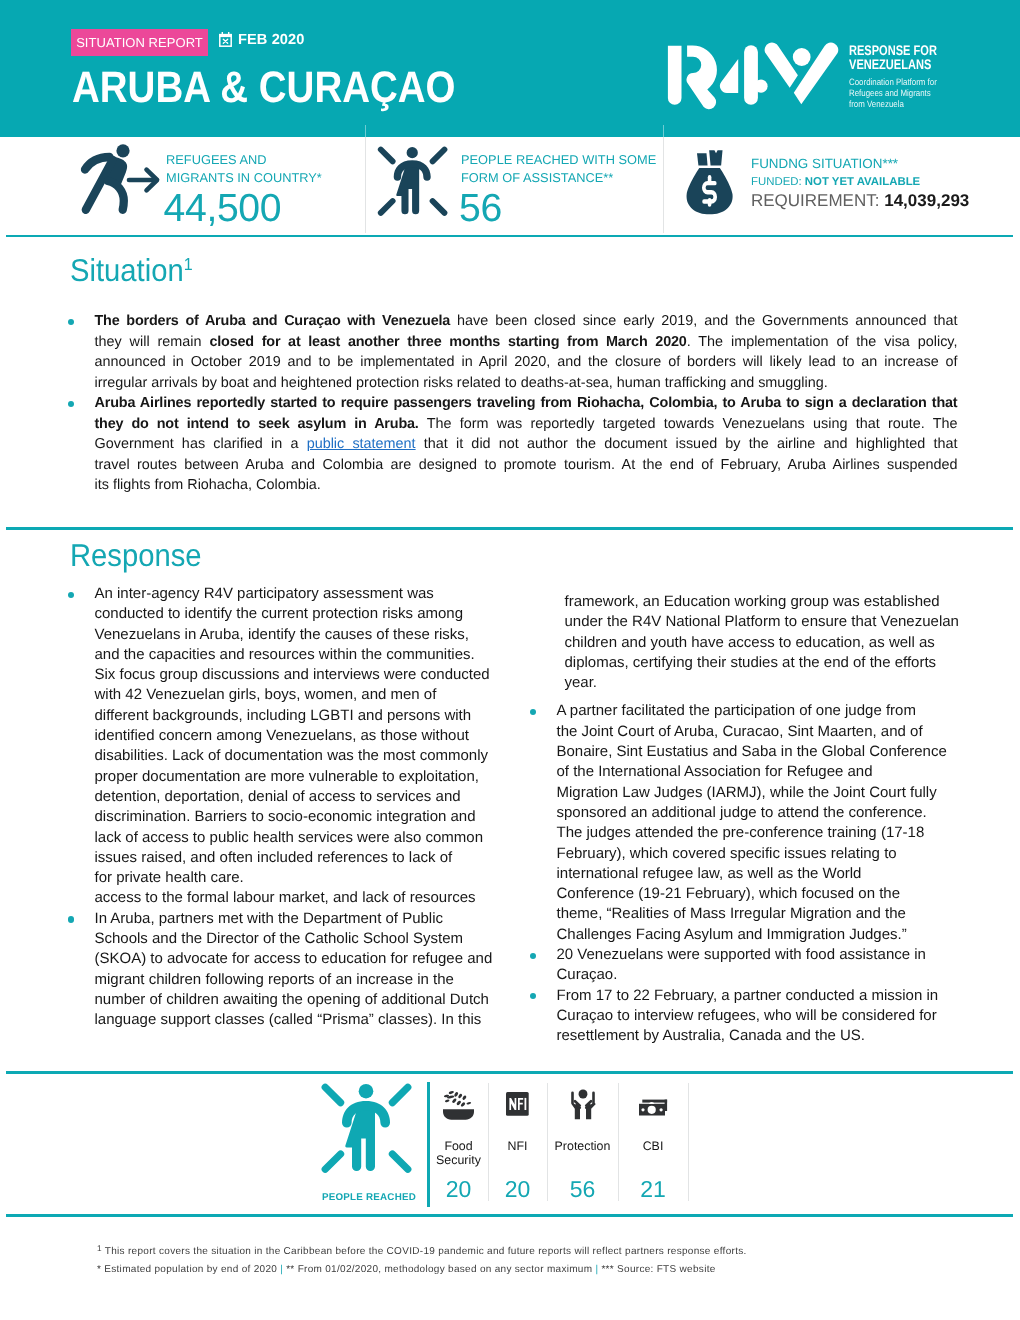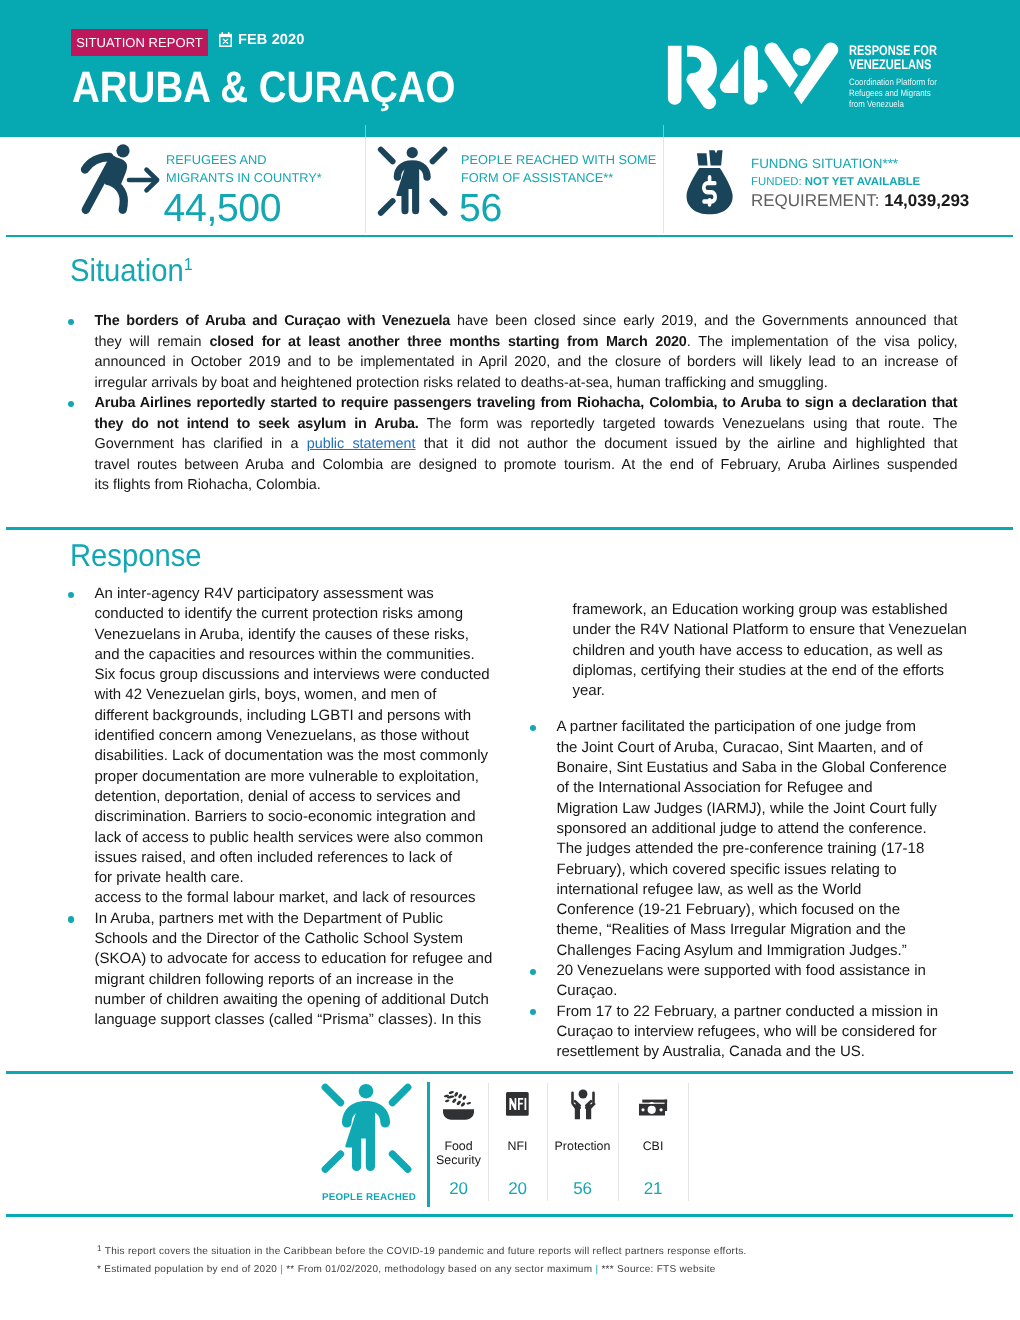--- a/index.html
+++ b/index.html
@@ -4,21 +4,21 @@
 <style>
   html,body{margin:0;padding:0;}
   body{width:1020px;height:1320px;background:#ffffff;
        font-family:"Liberation Sans",sans-serif;
        -webkit-font-smoothing:antialiased;text-rendering:geometricPrecision;
        font-kerning:normal;}
   .page{position:relative;width:1020px;height:1320px;overflow:hidden;background:#fff;}
 
   
   .hdr{position:absolute;left:0;top:0;width:1020px;height:137px;background:#06A8B2;}
-  .badge{position:absolute;left:71px;top:29px;width:137px;height:27px;background:#be185d;
+  .badge{position:absolute;left:71px;top:29px;width:137px;height:27px;background:#ec4899;
          color:#ffffff;font-size:13px;letter-spacing:.05px;
          display:flex;align-items:center;justify-content:center;box-sizing:border-box;}
   .cal-wrap{position:absolute;left:219px;top:31.5px;width:13px;height:15px;}
   .date{position:absolute;left:238px;top:32px;color:#ffffff;font-size:14.6px;font-weight:bold;letter-spacing:.1px;}
   .title{position:absolute;left:71.5px;top:66px;color:#ffffff;font-size:44px;font-weight:bold;
          letter-spacing:0;line-height:44px;white-space:nowrap;
          transform:scaleX(.875);transform-origin:left top;}
   .logo{position:absolute;left:666px;top:42px;width:182px;height:68px;}
   .logo-txt{position:absolute;left:849px;top:43px;color:#fff;}
   .logo-txt .l1{font-size:14.0px;font-weight:bold;line-height:14.1px;letter-spacing:0;white-space:nowrap;
@@ -34,42 +34,42 @@
   .stat .ic{position:absolute;}
   .stat .lbl{position:absolute;color:#14A7B3;font-size:12.8px;line-height:17.7px;letter-spacing:.02px;white-space:nowrap;}
   .stat .num{position:absolute;color:#14A7B3;font-size:39.2px;line-height:39.2px;letter-spacing:-.35px;}
 
   
   .h2{position:absolute;color:#14A7B3;font-size:31.6px;line-height:31.6px;letter-spacing:0;
       transform:scaleX(.925);transform-origin:left top;white-space:nowrap;}
   .h2 sup{font-size:.55em;vertical-align:baseline;position:relative;top:-.62em;}
   .bullets{position:absolute;color:#171717;}
   .bul{position:relative;padding-left:34px;margin:0;}
-  .cont{margin:16px;}
+  .cont{margin:8px;}
   .bul:before{content:"";position:absolute;left:7.2px;top:7.6px;width:6.2px;height:6.2px;
               border-radius:50%;background:#14A7B3;}
   .sit .bul{font-size:14.4px;line-height:20.5px;}
   .sit .jln b{letter-spacing:-.012em;}
   .resp .bul,.resp .cont{font-size:15.0px;line-height:20.29px;}
   .resp .cont{padding-left:34px;}
   .ln{display:block;white-space:pre;}
   .jln{display:block;text-align:justify;text-align-last:justify;}
   .jln.last{text-align-last:left;}
   b{font-weight:bold;}
   a.lnk{color:#1F6FC4;text-decoration:underline;text-underline-offset:1px;}
 
   
   .sect-col{position:absolute;top:1083px;width:1px;height:118px;background:#E2E4E5;}
   .pr-ic{position:absolute;}
   .pr-lbl{position:absolute;color:#14A7B3;font-weight:bold;letter-spacing:.22px;}
   .sect{position:absolute;text-align:center;}
   .sect .si{position:absolute;left:0;right:0;top:0;height:32px;display:flex;align-items:flex-end;justify-content:center;}
   .sect .si svg{display:block;}
   .sect .sn{position:absolute;left:0;right:0;top:51px;color:#171717;font-size:12.4px;line-height:14.2px;}
-  .sect .sv{position:absolute;left:0;right:0;top:89px;color:#14A7B3;font-size:17px;line-height:24.0px;letter-spacing:-.1px;}
+  .sect .sv{position:absolute;left:0;right:0;top:89px;color:#14A7B3;font-size:23px;line-height:24.0px;letter-spacing:-.1px;}
   .pr-lbl{white-space:nowrap;}
 
   
   .notes{position:absolute;left:68px;top:1243px;color:#3D3D3D;font-size:10px;letter-spacing:.30px;line-height:17.6px;white-space:nowrap;margin-left:29px;}
   .notes sup{font-size:.83em;vertical-align:baseline;position:relative;top:-.42em;}
   .notes .sep{color:#1BA9B5;}
 </style>
 </head>
 <body>
 

